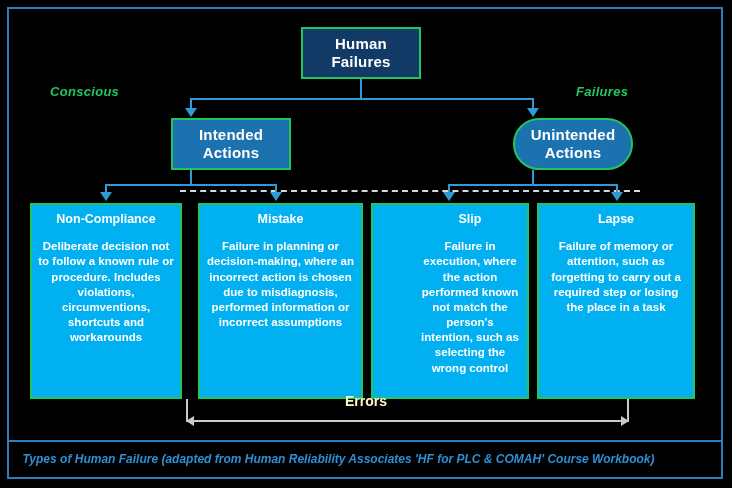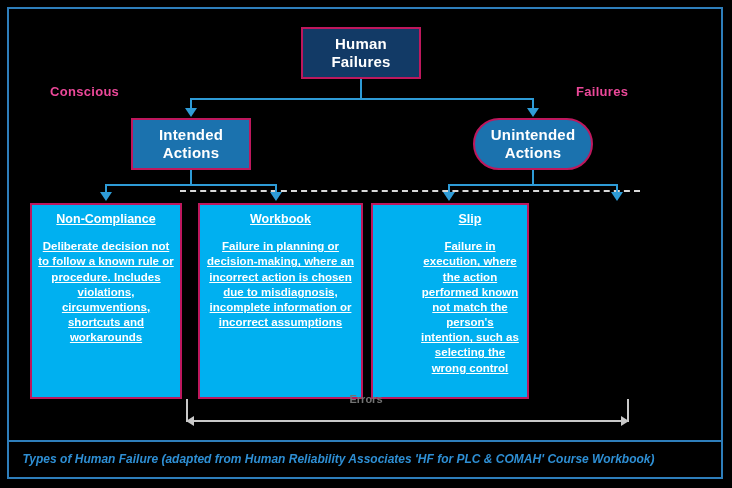--- a/index.html
+++ b/index.html
@@ -28,40 +28,40 @@
     left: 0;
     top: 0;
     width: 732px;
     height: 488px;
   }
 
   
   .box {
     position: absolute;
     box-sizing: border-box;
-    border: 2px solid #be185d;
+    border: 2px solid #22c55e;
     color: #ffffff;
     text-align: center;
     display: flex;
     flex-direction: column;
     align-items: center;
     justify-content: flex-start;
   }
   .box.level1 {
     background: #123a66;
     justify-content: center;
   }
   .box.level2 {
     background: #1b72ae;
     justify-content: center;
+    margin-left: 40px;
   }
   .box.level3 {
     background: #00b0f0;
     justify-content: flex-start;
-    text-decoration: underline;
   }
   .box-title {
     font-weight: bold;
     line-height: 1.22;
   }
   .box.level1 .box-title,
   .box.level2 .box-title {
     font-size: 15px;
     letter-spacing: .2px;
   }
@@ -84,23 +84,24 @@
 
   #box-non-compliance { left: 30px;  top: 203px; width: 152px; height: 196px; }
   #box-mistake        { left: 198px; top: 203px; width: 165px; height: 196px; }
   #box-slip           { left: 371px; top: 203px; width: 158px; height: 196px; padding-left: 40px; }
   #box-lapse          { left: 537px; top: 203px; width: 158px; height: 196px; }
 
   
   .side-label {
     position: absolute;
     font-size: 13px;
-    color: #ec4899;
+    color: #22c55e;
     font-weight: bold;
     letter-spacing: .3px;
+    font-style: italic;
   }
   #label-conscious { left: 50px;  top: 84px; }
   #label-automatic { left: 576px; top: 84px; }
 
   
   .conn {
     position: absolute;
     background: #2e9bd6;
   }
   .vline { width: 2px; }
@@ -149,22 +150,22 @@
     border-top: 2px dashed #d8d8d8;
   }
 
   
   #errors-label {
     position: absolute;
     left: 0;
     top: 393px;
     width: 732px;
     text-align: center;
-    font-size: 11px;
-    color: #737373;
+    font-size: 14px;
+    color: #fef9c3;
     font-weight: bold;
   }
   .bracket-line {
     position: absolute;
     background: #c9c9c9;
     height: 2px;
   }
   .bracket-stem {
     position: absolute;
     background: #c9c9c9;
@@ -252,26 +253,30 @@
   <div class="conn vline" id="u-vl"></div>
   <div class="conn vline" id="u-vr"></div>
   <div class="arrow-head" id="u-arrow-l"></div>
   <div class="arrow-head" id="u-arrow-r"></div>
 
   <div class="box level3" id="box-non-compliance">
     <div class="box-title">Non-Compliance</div>
     <div class="box-desc">Deliberate decision not to follow a known rule or procedure. Includes violations, circumventions, shortcuts and workarounds</div>
   </div>
   <div class="box level3" id="box-mistake">
-    <div class="box-title">Workbook</div>
-    <div class="box-desc">Failure in planning or decision-making, where an incorrect action is chosen due to misdiagnosis, incomplete information or incorrect assumptions</div>
+    <div class="box-title">Mistake</div>
+    <div class="box-desc">Failure in planning or decision-making, where an incorrect action is chosen due to misdiagnosis, performed information or incorrect assumptions</div>
   </div>
   <div class="box level3" id="box-slip">
     <div class="box-title">Slip</div>
     <div class="box-desc">Failure in execution, where the action performed known not match the person's intention, such as selecting the wrong control</div>
+  </div>
+  <div class="box level3" id="box-lapse">
+    <div class="box-title">Lapse</div>
+    <div class="box-desc">Failure of memory or attention, such as forgetting to carry out a required step or losing the place in a task</div>
   </div>
 
   <div id="errors-label">Errors</div>
   <div class="bracket-line" id="bracket-h"></div>
   <div class="bracket-stem" id="bracket-stem-l"></div>
   <div class="bracket-stem" id="bracket-stem-r"></div>
   <div class="bracket-arrow" id="bracket-arrow-l"></div>
   <div class="bracket-arrow" id="bracket-arrow-r"></div>
 
   <div class="caption-divider"></div>

